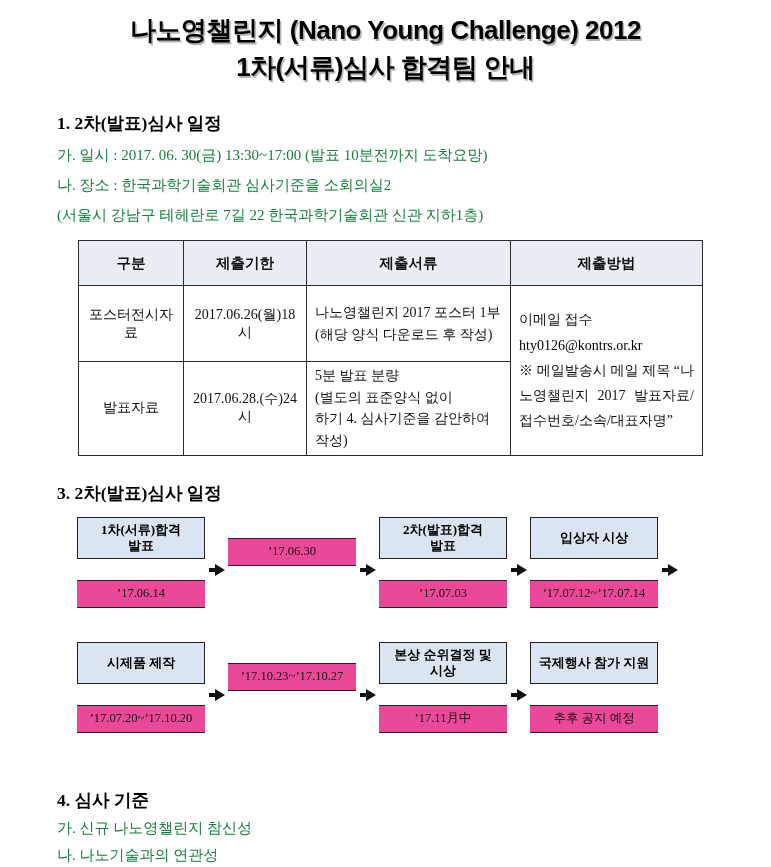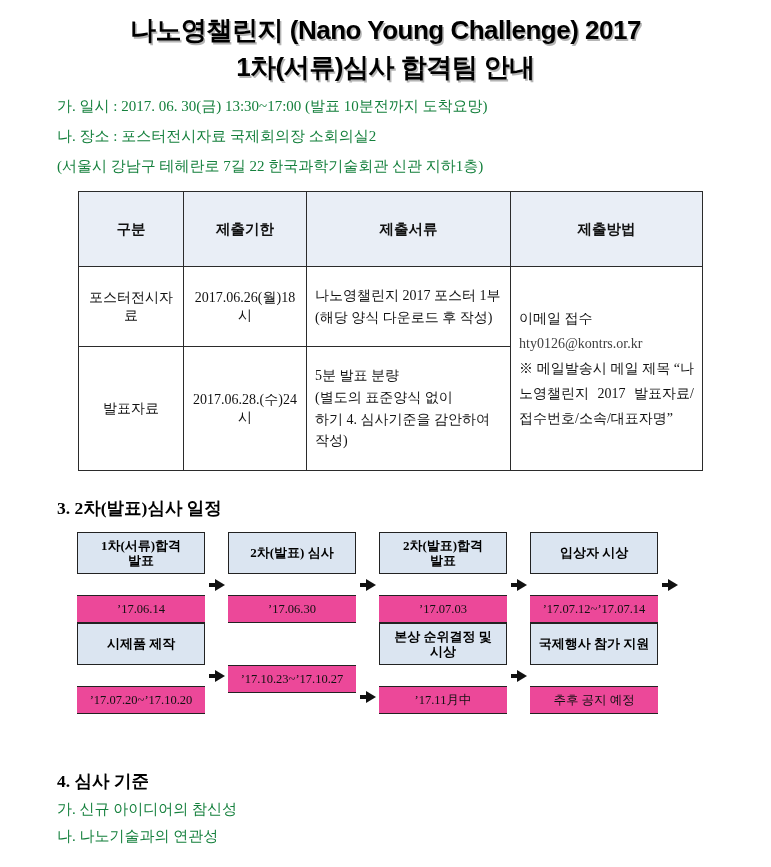--- a/index.html
+++ b/index.html
@@ -28,37 +28,37 @@
   table.submission{
     border-collapse:collapse;table-layout:fixed;
     width:624px;margin:10px 0 0 21px;
   }
   table.submission col.c1{width:105px;}
   table.submission col.c2{width:123px;}
   table.submission col.c3{width:204px;}
   table.submission col.c4{width:192px;}
   table.submission th,table.submission td{
     border:1.5px solid #2b2b2b;font-weight:normal;
-    font-size:14px;color:#111;padding:18px 8px;vertical-align:middle;
+    font-size:14px;color:#111;padding:3px 8px;vertical-align:middle;
   }
   table.submission th{
     background:#e9eef6;font-size:14.5px;font-weight:600;height:38px;text-align:center;
   }
   tr.row1{height:76px;font-family:Liberation Serif, serif;}
   tr.row2{height:80px;}
   td.center-cell{text-align:center;}
   td.docs-cell{white-space:pre-line;line-height:1.55;padding-left:10px;}
   td.method-cell{line-height:1.8;padding:6px 10px;}
-  .method-email{color:#404040;display:block;}
+  .method-email{color:#000000;display:block;}
   .method-note{text-align:justify;margin:0;}
 
   
   .flow-row{display:flex;margin-left:20px;position:relative;}
   .flow-row.first{margin-top:12px;}
-  .flow-row.second{align-items:center;}
+  .flow-row.second{margin-top:34px;}
   .flow-unit{width:128px;margin-right:23px;position:relative;flex:none;}
   .flow-box{
     height:40px;border:1.5px solid #222;background:#dbe5f1;
     display:flex;align-items:center;justify-content:center;
     text-align:center;font-size:13px;line-height:1.2;white-space:pre-line;
     font-weight:600;color:#000;
   }
   .flow-date{
     margin-top:21px;height:26px;
     border-top:1.5px solid #222;border-bottom:1.5px solid #222;background:#ec4899;
@@ -74,29 +74,30 @@
 
   .sec4-items{margin-top:3px;}
   .sec4-items .body-line{line-height:27px;}
 </style>
 </head>
 <body>
 
 <div class="page">
 
   <div class="title-block">
-    <div class="title-line">나노영챌린지 (Nano Young Challenge) 2017</div>
+    <div class="title-line">나노영챌린지 (Nano Young Challenge) 2012</div>
     <div class="title-line">1차(서류)심사 합격팀 안내</div>
   </div>
 
   <div class="content">
 
+    <div class="sec-heading">1. 2차(발표)심사 일정</div>
     <div class="body-list">
       <div class="body-line">가. 일시 : 2017. 06. 30(금) 13:30~17:00 (발표 10분전까지 도착요망)</div>
-      <div class="body-line">나. 장소 : 포스터전시자료 국제회의장 소회의실2</div>
+      <div class="body-line">나. 장소 : 한국과학기술회관 심사기준을 소회의실2</div>
       <div class="body-line address-note">(서울시 강남구 테헤란로 7길 22 한국과학기술회관 신관 지하1층)</div>
     </div>
 
     <table class="submission">
       <colgroup>
           <col class="c1">
           <col class="c2">
           <col class="c3">
           <col class="c4">
         </colgroup>
@@ -135,21 +136,20 @@
       <div class="flow-unit">
         <div class="flow-box">1차(서류)합격
 발표</div>
         <div class="flow-arrow">
             <span class="tail"></span>
             <span class="head"></span>
           </div>
         <div class="flow-date">’17.06.14</div>
       </div>
       <div class="flow-unit">
-        <div class="flow-box">2차(발표) 심사</div>
         <div class="flow-arrow">
             <span class="tail"></span>
             <span class="head"></span>
           </div>
         <div class="flow-date">’17.06.30</div>
       </div>
       <div class="flow-unit">
         <div class="flow-box">2차(발표)합격
 발표</div>
         <div class="flow-arrow">
@@ -194,18 +194,18 @@
         <div class="flow-date">’17.11月中</div>
       </div>
       <div class="flow-unit">
         <div class="flow-box">국제행사 참가 지원</div>
         <div class="flow-date">추후 공지 예정</div>
       </div>
     </div>
 
     <div class="sec-heading" style="margin-top:56px;">4. 심사 기준</div>
     <div class="sec4-items">
-      <div class="body-line">가. 신규 아이디어의 참신성</div>
+      <div class="body-line">가. 신규 나노영챌린지 참신성</div>
       <div class="body-line">나. 나노기술과의 연관성</div>
     </div>
 
   </div>
 </div>
 
 </body></html>

